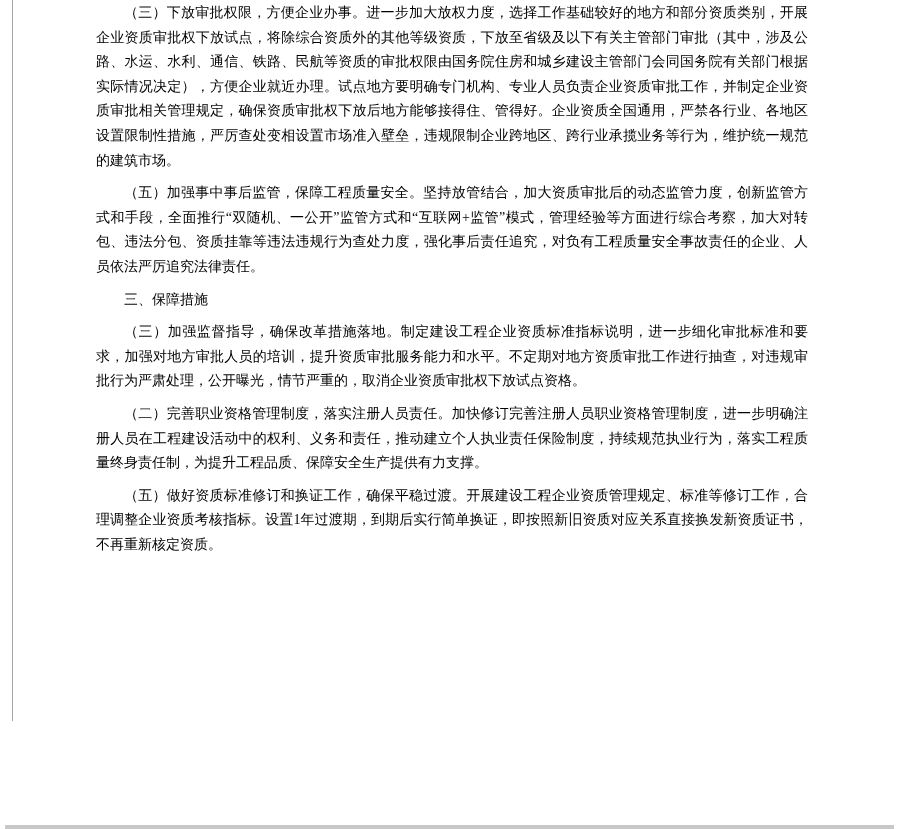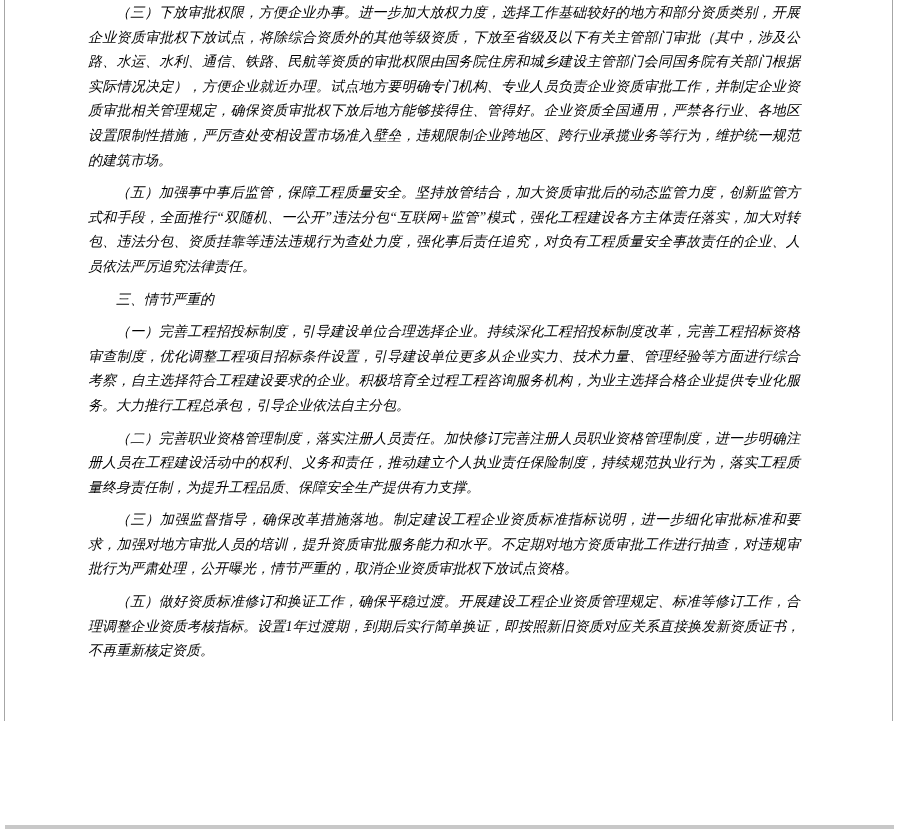--- a/index.html
+++ b/index.html
@@ -5,29 +5,28 @@
   html, body {
     margin: 0;
     padding: 0;
     width: 900px;
     height: 829px;
     background: #ffffff;
     overflow: hidden;
   }
   .page {
     position: absolute;
-    left: 4px;
+    left: 12px;
     top: 0;
     width: 889px;
     height: 721px;
     box-sizing: border-box;
     background: var(--page-bg, #ffffff);
     border-left: 1px solid var(--border-color, #a6a6a6);
     border-right: 1px solid var(--border-color, #a6a6a6);
-    font-style: italic;
   }
   .content {
     position: absolute;
     left: 83px;
     top: 1px;
     width: 712px;
     font-family: "Liberation Serif", "DejaVu Serif", serif;
     font-size: 14px;
     line-height: 24.6px;
     color: var(--text-color, #000000);
@@ -49,21 +48,20 @@
     height: 4px;
     background: var(--scrollbar-color, #c8c8c8);
   }
 </style>
 </head>
 <body>
 
 <div class="page">
   <div class="content">
       <p class="para">（三）下放审批权限，方便企业办事。进一步加大放权力度，选择工作基础较好的地方和部分资质类别，开展企业资质审批权下放试点，将除综合资质外的其他等级资质，下放至省级及以下有关主管部门审批（其中，涉及公路、水运、水利、通信、铁路、民航等资质的审批权限由国务院住房和城乡建设主管部门会同国务院有关部门根据实际情况决定），方便企业就近办理。试点地方要明确专门机构、专业人员负责企业资质审批工作，并制定企业资质审批相关管理规定，确保资质审批权下放后地方能够接得住、管得好。企业资质全国通用，严禁各行业、各地区设置限制性措施，严厉查处变相设置市场准入壁垒，违规限制企业跨地区、跨行业承揽业务等行为，维护统一规范的建筑市场。</p>
-      <p class="para">（五）加强事中事后监管，保障工程质量安全。坚持放管结合，加大资质审批后的动态监管力度，创新监管方式和手段，全面推行“双随机、一公开”违法分包“互联网+监管”模式，强化工程建设各方主体责任落实，加大对转包、违法分包、资质挂靠等违法违规行为查处力度，强化事后责任追究，对负有工程质量安全事故责任的企业、人员依法严厉追究法律责任。</p>
-      <p class="heading">三、情节严重的</p>
-      <p class="para">（一）完善工程招投标制度，引导建设单位合理选择企业。持续深化工程招投标制度改革，完善工程招标资格审查制度，优化调整工程项目招标条件设置，引导建设单位更多从企业实力、技术力量、管理经验等方面进行综合考察，自主选择符合工程建设要求的企业。积极培育全过程工程咨询服务机构，为业主选择合格企业提供专业化服务。大力推行工程总承包，引导企业依法自主分包。</p>
+      <p class="para">（五）加强事中事后监管，保障工程质量安全。坚持放管结合，加大资质审批后的动态监管力度，创新监管方式和手段，全面推行“双随机、一公开”监管方式和“互联网+监管”模式，管理经验等方面进行综合考察，加大对转包、违法分包、资质挂靠等违法违规行为查处力度，强化事后责任追究，对负有工程质量安全事故责任的企业、人员依法严厉追究法律责任。</p>
+      <p class="heading">三、保障措施</p>
+      <p class="para">（三）加强监督指导，确保改革措施落地。制定建设工程企业资质标准指标说明，进一步细化审批标准和要求，加强对地方审批人员的培训，提升资质审批服务能力和水平。不定期对地方资质审批工作进行抽查，对违规审批行为严肃处理，公开曝光，情节严重的，取消企业资质审批权下放试点资格。</p>
       <p class="para">（二）完善职业资格管理制度，落实注册人员责任。加快修订完善注册人员职业资格管理制度，进一步明确注册人员在工程建设活动中的权利、义务和责任，推动建立个人执业责任保险制度，持续规范执业行为，落实工程质量终身责任制，为提升工程品质、保障安全生产提供有力支撑。</p>
-      <p class="para">（三）加强监督指导，确保改革措施落地。制定建设工程企业资质标准指标说明，进一步细化审批标准和要求，加强对地方审批人员的培训，提升资质审批服务能力和水平。不定期对地方资质审批工作进行抽查，对违规审批行为严肃处理，公开曝光，情节严重的，取消企业资质审批权下放试点资格。</p>
       <p class="para">（五）做好资质标准修订和换证工作，确保平稳过渡。开展建设工程企业资质管理规定、标准等修订工作，合理调整企业资质考核指标。设置1年过渡期，到期后实行简单换证，即按照新旧资质对应关系直接换发新资质证书，不再重新核定资质。</p>
     </div>
 </div>
 <div class="hscrollbar"></div>
 
 </body></html>

